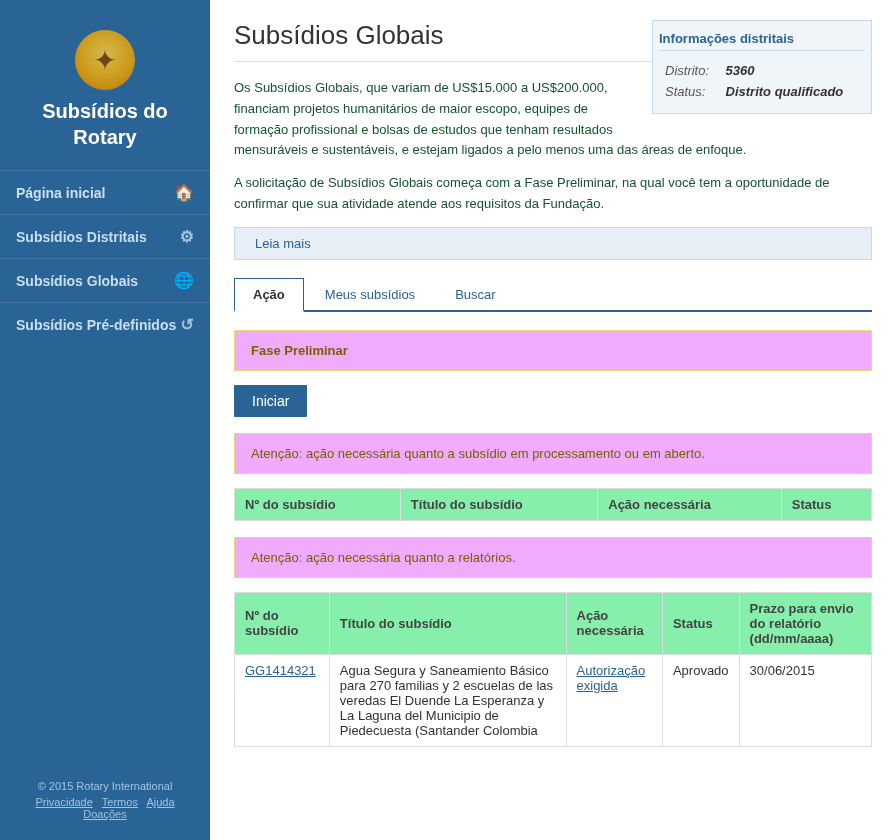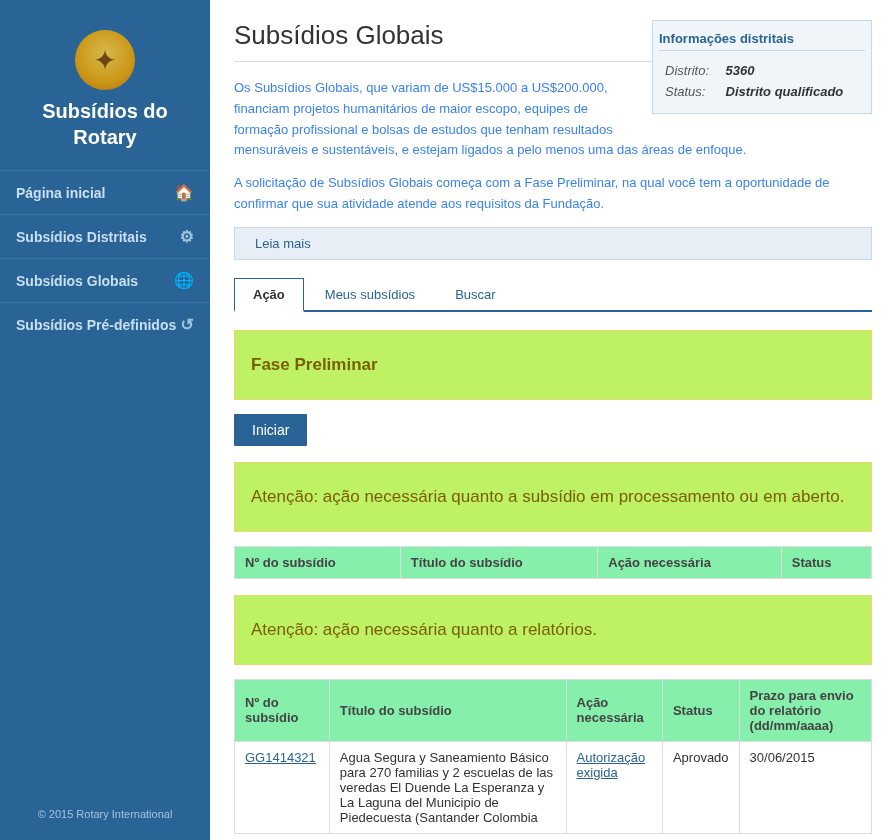--- a/index.html
+++ b/index.html
@@ -96,21 +96,21 @@
       color: #2a6496;
       margin-bottom: 8px;
       border-bottom: 1px solid #c8d8e8;
       padding-bottom: 4px;
     }
     .info-district-box table { width: 100%; font-size: 13px; font-style: italic; }
     .info-district-box td { padding: 2px 4px; vertical-align: top; }
     .info-district-box td:first-child { color: #555; white-space: nowrap; }
     .info-district-box td:last-child { font-weight: bold; color: #333; }
 
-    .desc-text { font-size: 13px; line-height: 1.6; color: #3b82f6; margin-bottom: 12px; }
+    .desc-text { font-size: 13px; line-height: 1.6; color: #14532d; margin-bottom: 12px; }
 
     .read-more-bar {
       background: #e8eef5;
       border: 1px solid #c8d8e8;
       padding: 8px 20px;
       color: #2a6496;
       cursor: pointer;
       font-size: 13px;
       margin-bottom: 18px;
       clear: both;
@@ -135,25 +135,25 @@
       background: #fff;
       border-color: #2a6496;
       border-bottom: 2px solid #fff;
       margin-bottom: -2px;
       color: #333;
       font-weight: bold;
     }
 
     
     .yellow-notice {
-      background: #bef264;
+      background: #f0abfc;
       border: 1px solid #e8d870;
-      padding: 24px 16px;
+      padding: 12px 16px;
       margin-bottom: 14px;
-      font-size: 17px;
+      font-size: 13px;
       color: #7a6000;
     }
 
     
     .btn-primary {
       background: #2a6496;
       color: #fff;
       border: none;
       padding: 8px 18px;
       font-size: 14px;
@@ -206,20 +206,29 @@
     <span>Subsídios Globais</span>
     <span class="nav-icon">🌐</span>
   </div>
   <div class="nav-item">
     <span>Subsídios Pré-definidos</span>
     <span class="nav-icon">↺</span>
   </div>
 
   <div class="sidebar-footer">
     <div>© 2015 Rotary International</div>
+    <div style="margin-top:4px;">
+      <a>Privacidade</a>
+      &nbsp;
+      <a>Termos</a>
+      &nbsp;
+      <a>Ajuda</a>
+      <br>
+      <a>Doações</a>
+    </div>
   </div>
 </nav>
 
 <main id="main">
 
   
   <div class="info-district-box">
     <div class="box-title">Informações distritais</div>
     <table>
       <tbody>

